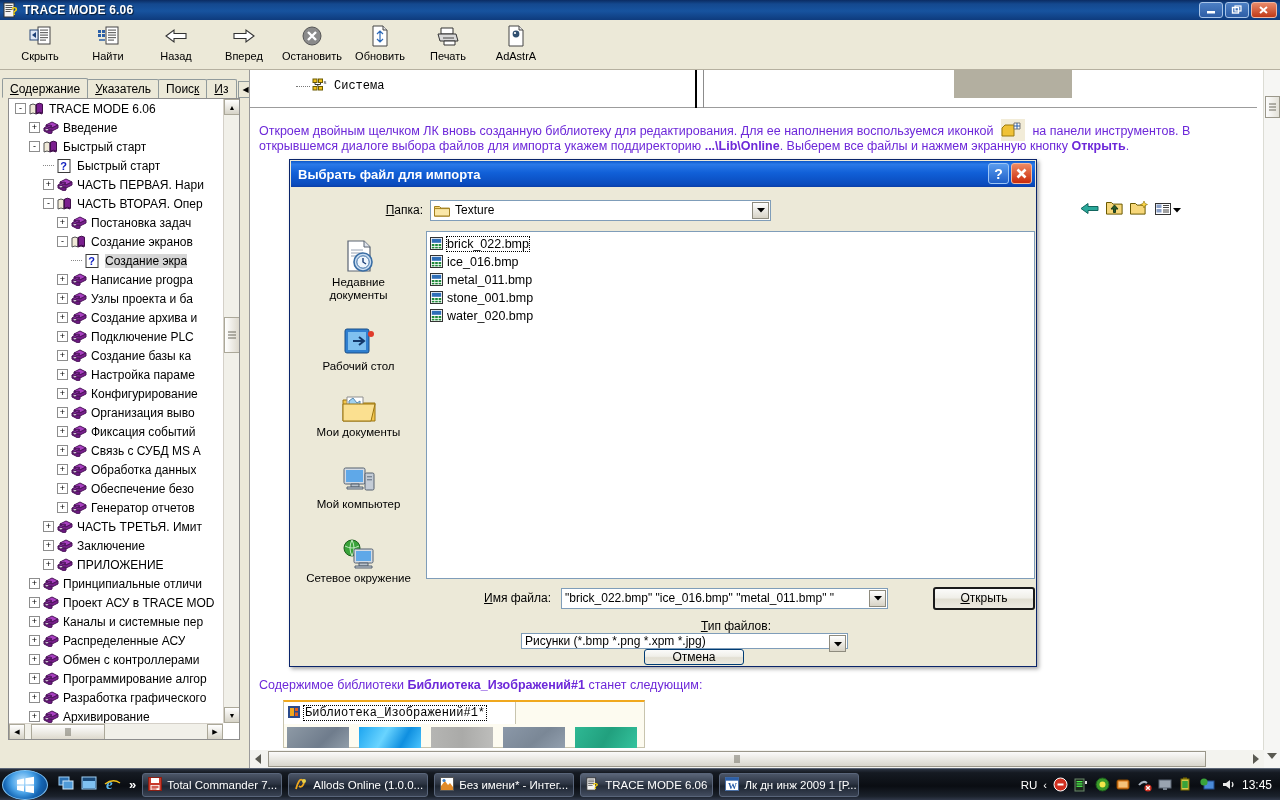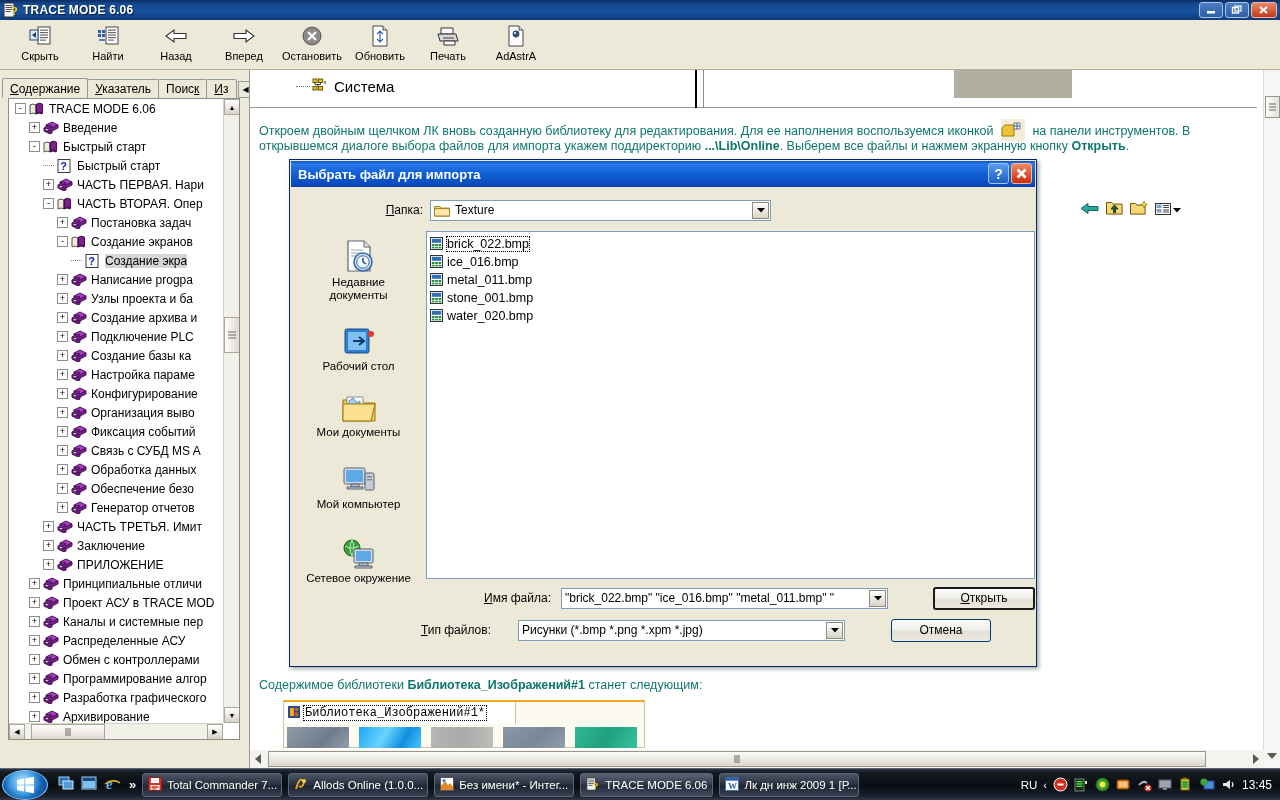--- a/index.html
+++ b/index.html
@@ -66,21 +66,21 @@
   
   .vsb { position:absolute; right:0; top:0; width:16px; bottom:16px; background:#f1f0e9; border-left:1px solid #d4d0c8;}
   .vsb .arrow, .hsb .arrow { width:16px; height:16px; background:linear-gradient(to bottom,#fff,#d6d3c7); border:1px solid #aba899; display:flex;align-items:center;justify-content:center;font-size:7px;}
   .vsb .thumb { position:absolute; left:0; width:16px; background:linear-gradient(to right,#fff,#ddd9cd); border:1px solid #aba899;}
   .hsb { position:absolute; left:0; right:16px; bottom:0; height:16px; background:#f1f0e9; border-top:1px solid #d4d0c8;}
   .hsb .thumb { position:absolute; top:0; height:16px; background:linear-gradient(to bottom,#fff,#ddd9cd); border:1px solid #aba899; display:flex;align-items:center;justify-content:center;}
 
   
   #rightpane { position:absolute; left:249px; top:70px; width:1031px; height:698px; background:#fff; border-left:1px solid #9b9b9b;}
   #docarea { position:absolute; left:0; top:0; width:1007px; height:678px; overflow:hidden; background:#fff;}
-  .doctext { position:absolute; font-size:12.5px; color:#0f766e; line-height:16px; font-family:"Liberation Sans",sans-serif;}
+  .doctext { position:absolute; font-size:12.5px; color:#6d28d9; line-height:16px; font-family:"Liberation Sans",sans-serif;}
   
   #docvsb { position:absolute; right:0; top:0; width:17px; height:698px; background:#f6f6f4; border-left:1px solid #dcdcd4;}
   #docvsb .sbthumb { position:absolute; left:1px; top:26px; width:15px; height:22px; background:linear-gradient(to right,#fdfdfd,#e3e1d8); border:1px solid #9a978a;}
   #dochsb { position:absolute; left:0; bottom:0; width:1014px; height:18px; background:#f3f3ef; }
   #dochsb .hthumb { position:absolute; left:18px; top:1px; width:938px; height:16px; background:linear-gradient(to bottom,#fbfbfa,#d9d7cd); border:1px solid #9a978a; display:flex; align-items:center; justify-content:center;}
 
   
   .frag { position:absolute; background:#fff; }
 
   
@@ -702,21 +702,21 @@
           <span style="margin-right:5px;">
             <svg width="17" height="14" viewBox="0 0 17 14">
               <rect x="1" y="1" width="4" height="3.5" fill="#f2c21c" stroke="#6b5a00"></rect>
               <rect x="6.5" y="1" width="4" height="3.5" fill="#f2c21c" stroke="#6b5a00"></rect>
               <rect x="1" y="8.5" width="4" height="3.5" fill="#f2c21c" stroke="#6b5a00"></rect>
               <rect x="6.5" y="8.5" width="4" height="3.5" fill="#f2c21c" stroke="#6b5a00"></rect>
               <path d="M3,4.5 v2 M8.5,4.5 v2 M3,6.5 h5.5 M5.8,6.5 v2" stroke="#3a3a3a"></path>
               <text x="11.5" y="6" font-size="6" fill="#333" font-family="Liberation Sans">s</text>
             </svg>
           </span>
-          <span style="font-size:15px;">Система</span>
+          <span style="font-size:12px;font-family:Liberation Mono, monospace;">Система</span>
         </div>
 
         <div style="position:absolute;left:445px;top:10px;width:2px;height:38px;background:#000;"></div>
         <div style="position:absolute;left:453px;top:10px;width:1px;height:38px;background:#8c8c8c;"></div>
         <div style="position:absolute;left:704px;top:-10px;width:118px;height:48px;background:#b3afa0;"></div>
       </div>
 
       <div class="doctext" style="left:9px;top:49px;width:992px;">
         <span>Откроем двойным щелчком ЛК вновь созданную библиотеку для редактирования. Для ее наполнения воспользуемся иконкой</span>
         <span style="display:inline-block;vertical-align:-6px;margin:0 4px;">
@@ -1020,21 +1020,21 @@
             <svg width="8" height="6">
                 <path d="M0,1 L8,1 L4,5.5 Z" fill="#000"></path>
               </svg>
           </span>
         </div>
         <div class="dbtn default" style="margin-left:45px;width:102px;height:23px;">
             <span><u>О</u>ткрыть</span>
           </div>
       </div>
 
-      <div class="bottom-row" style="left:0;top:432px;width:100%;">
+      <div class="bottom-row" style="left:8px;top:432px;width:100%;flex-direction:column;">
         <span class="lbl-right" style="width:200px;"><u>Т</u>ип файлов:</span>
         <div class="combo" style="margin-left:27px;width:327px;">
           <span>Рисунки (*.bmp *.png *.xpm *.jpg)</span>
           <span class="arrowbtn">
             <svg width="8" height="6">
                 <path d="M0,1 L8,1 L4,5.5 Z" fill="#000"></path>
               </svg>
           </span>
         </div>
         <div class="dbtn" style="margin-left:46px;width:100px;height:23px;">

